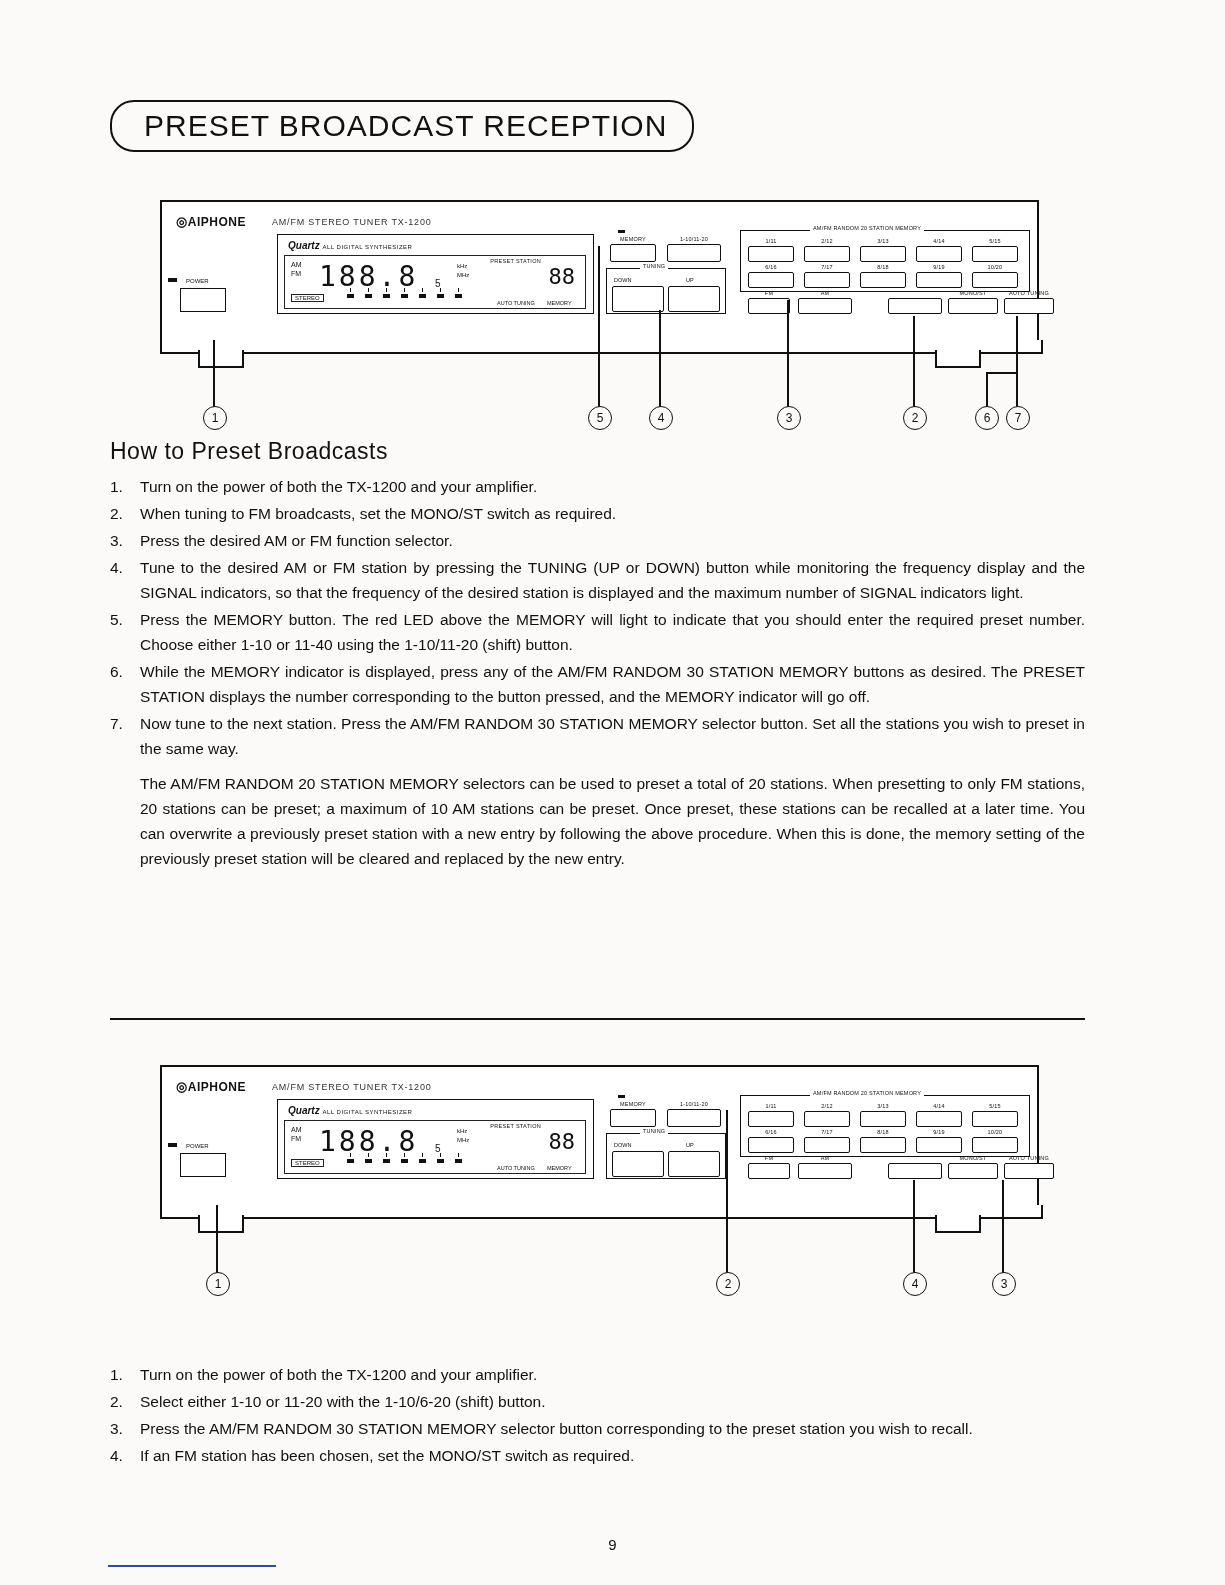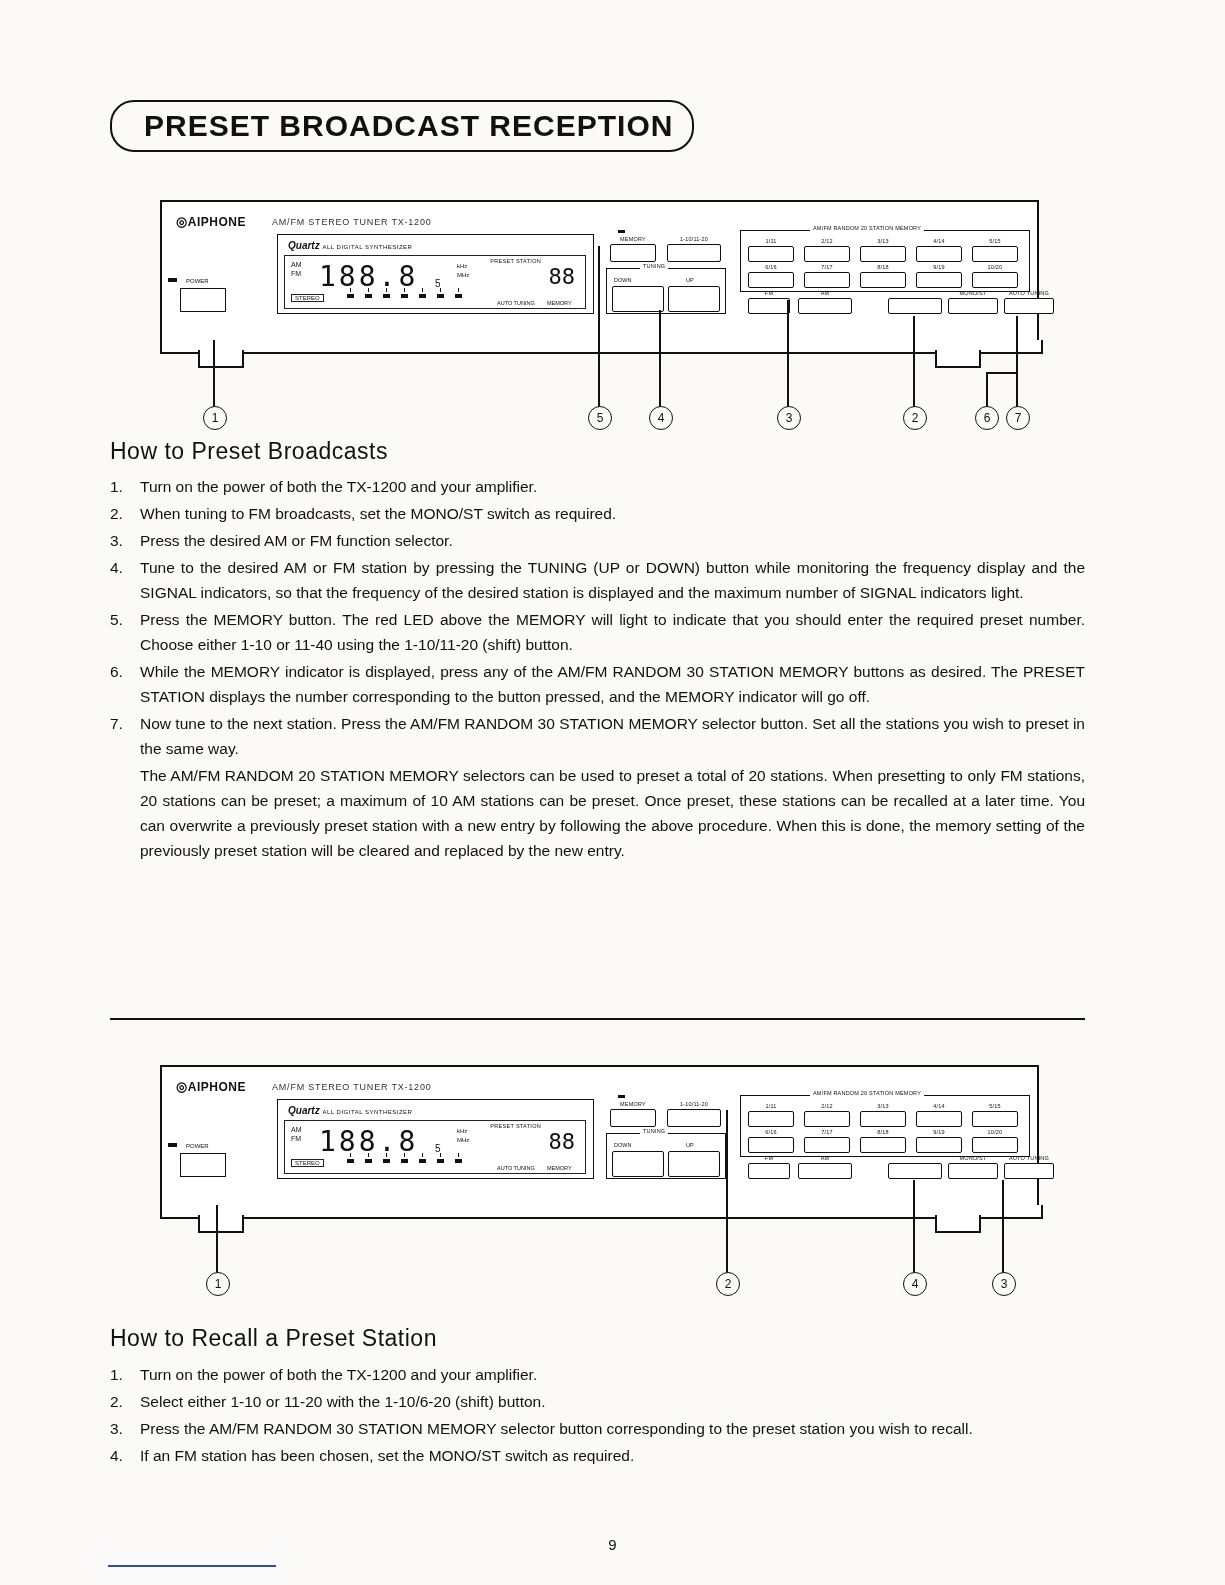--- a/index.html
+++ b/index.html
@@ -11,21 +11,21 @@
   .page{
     position:absolute;inset:0;background:#fbfaf8;
   }
   
   .title-banner{
     position:absolute;left:110px;top:100px;width:580px;height:48px;
     border:2px solid #111;border-radius:24px;
     display:flex;align-items:center;
   }
   .title-banner span{
-    font-size:30px;letter-spacing:1px;padding-left:32px;font-weight:700;
+    font-size:30px;letter-spacing:1px;padding-left:32px;font-weight:400;
     font-family:"Liberation Sans",sans-serif;
   }
   
   .unit{
     position:absolute;border:2px solid #111;background:#fff;
   }
   .unit-1{left:160px;top:200px;width:875px;height:140px;}
   .unit-2{left:160px;top:1065px;width:875px;height:140px;}
   .unit .base{
     position:absolute;left:-2px;bottom:-12px;width:879px;height:12px;
@@ -72,21 +72,21 @@
   }
   
   h2.head{
     position:absolute;font-size:23px;font-weight:400;letter-spacing:.5px;margin:0;
     font-family:"Liberation Sans",sans-serif;
   }
   .list{position:absolute;width:975px;font-size:15.5px;line-height:25px;}
   .list .row{display:flex;margin-bottom:2px;}
   .list .num{width:30px;flex:none;}
   .list .txt{flex:1;text-align:justify;}
-  .para{margin-top:2px;text-align:justify;}
+  .para{margin-top:10px;text-align:justify;}
   .rule{position:absolute;left:110px;width:975px;height:2px;background:#111;}
   .pagenum{position:absolute;left:0;right:0;text-align:center;font-size:15px;}
   .footline{position:absolute;left:108px;bottom:18px;width:168px;height:2px;background:#2b4fa0;}
 </style>
 </head>
 <body>
 
 <div class="page">
 
   <div class="title-banner">
@@ -380,21 +380,20 @@
   <div class="ptr" style="left:216px;top:1205px;width:2px;height:72px;"></div>
   <div class="ptr" style="left:726px;top:1110px;width:2px;height:167px;"></div>
   <div class="ptr" style="left:913px;top:1180px;width:2px;height:97px;"></div>
   <div class="ptr" style="left:1002px;top:1180px;width:2px;height:97px;"></div>
 
   <div class="circle-num" style="left:206px;top:1272px;">1</div>
   <div class="circle-num" style="left:716px;top:1272px;">2</div>
   <div class="circle-num" style="left:903px;top:1272px;">4</div>
   <div class="circle-num" style="left:992px;top:1272px;">3</div>
 
-  <h2 class="head" style="left:110px;top:1325px;">How to Recall a Preset Station</h2>
   <div class="list" style="left:110px;top:1362px;" id="list2">
       <div class="row">
         <div class="num">1.</div>
         <div class="txt">Turn on the power of both the TX-1200 and your amplifier.</div>
       </div>
       <div class="row">
         <div class="num">2.</div>
         <div class="txt">Select either 1-10 or 11-20 with the 1-10/6-20 (shift) button.</div>
       </div>
       <div class="row">

